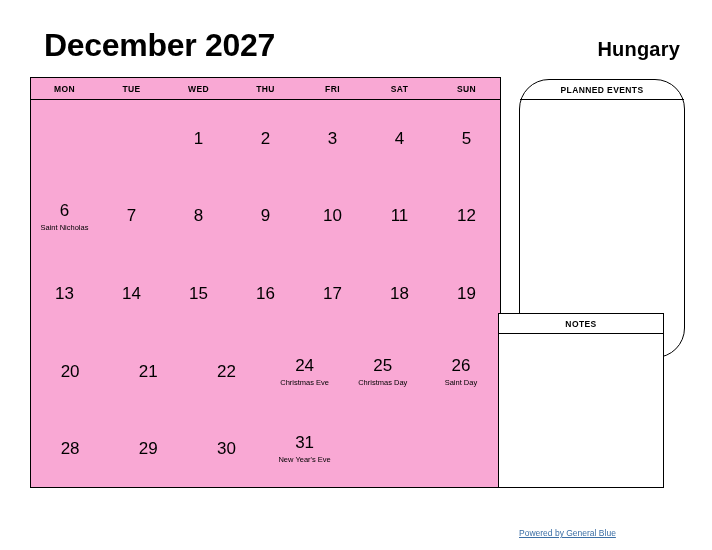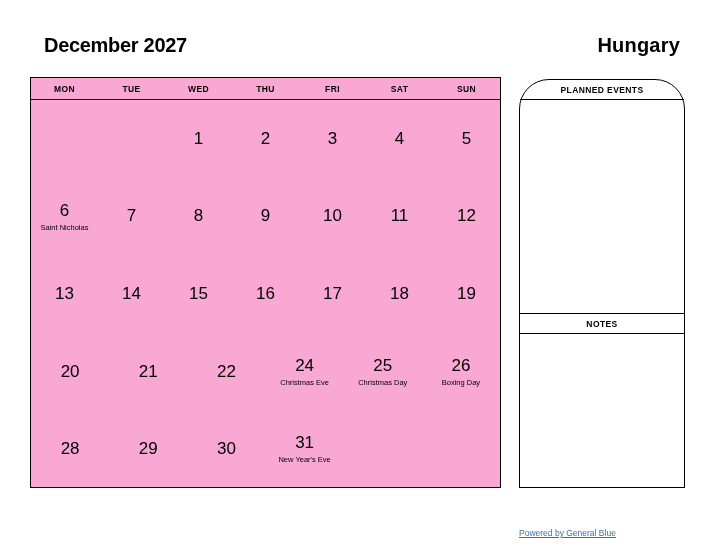--- a/index.html
+++ b/index.html
@@ -23,21 +23,21 @@
     top: 30px;
     width: 712px;
     height: 36px;
     display: flex;
     align-items: baseline;
     justify-content: space-between;
     padding: 0 32px 0 44px;
     box-sizing: border-box;
   }
   .page-title {
-    font-size: 20px;
+    font-size: 32px;
     font-weight: bold;
     letter-spacing: -0.3px;
     line-height: 30px;
     white-space: nowrap;
   }
   .country-title {
     font-size: 20px;
     font-weight: bold;
     letter-spacing: 0.2px;
     line-height: 20px;
@@ -111,21 +111,21 @@
     background: #ffffff;
   }
   .panel-events {
     left: 519px;
     top: 79px;
     width: 166px;
     height: 279px;
     border-radius: 30px;
   }
   .panel-notes {
-    left: 519px;
+    left: 498px;
     top: 313px;
     width: 166px;
     height: 175px;
   }
   .panel-header {
     height: 19px;
     border-bottom: 1px solid #000000;
     display: flex;
     align-items: center;
     justify-content: center;
@@ -254,21 +254,21 @@
         <div class="day-cell">
           <div class="day-number">24</div>
           <div class="day-event">Christmas Eve</div>
         </div>
         <div class="day-cell">
           <div class="day-number">25</div>
           <div class="day-event">Christmas Day</div>
         </div>
         <div class="day-cell">
           <div class="day-number">26</div>
-          <div class="day-event">Boxing Day</div>
+          <div class="day-event">Saint Day</div>
         </div>
       </div>
       <div class="week-row">
         <div class="day-cell">
           <div class="day-number">28</div>
         </div>
         <div class="day-cell">
           <div class="day-number">29</div>
         </div>
         <div class="day-cell">

